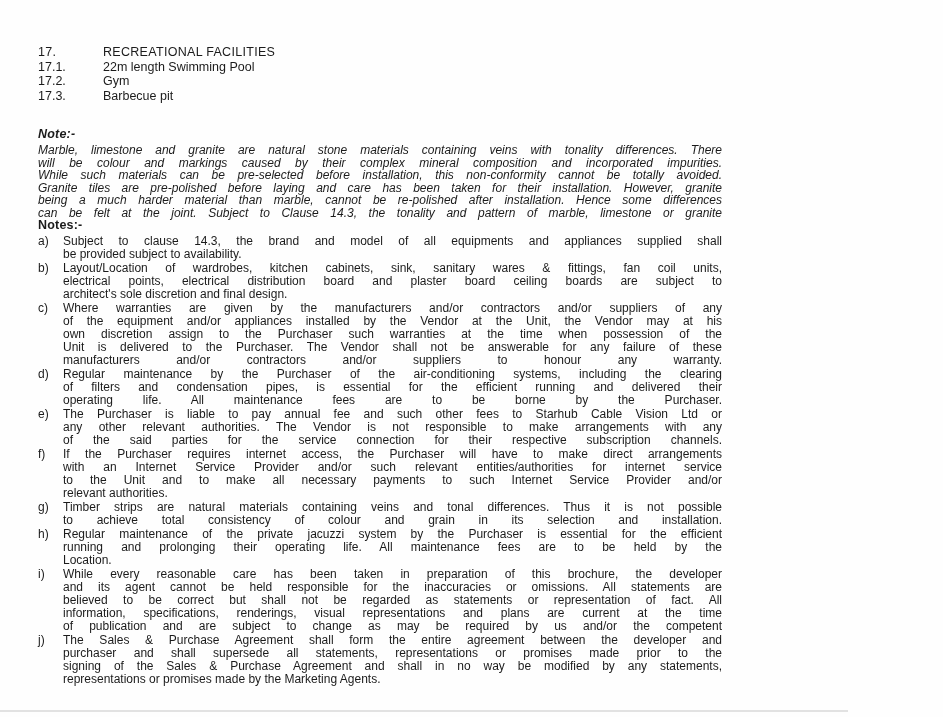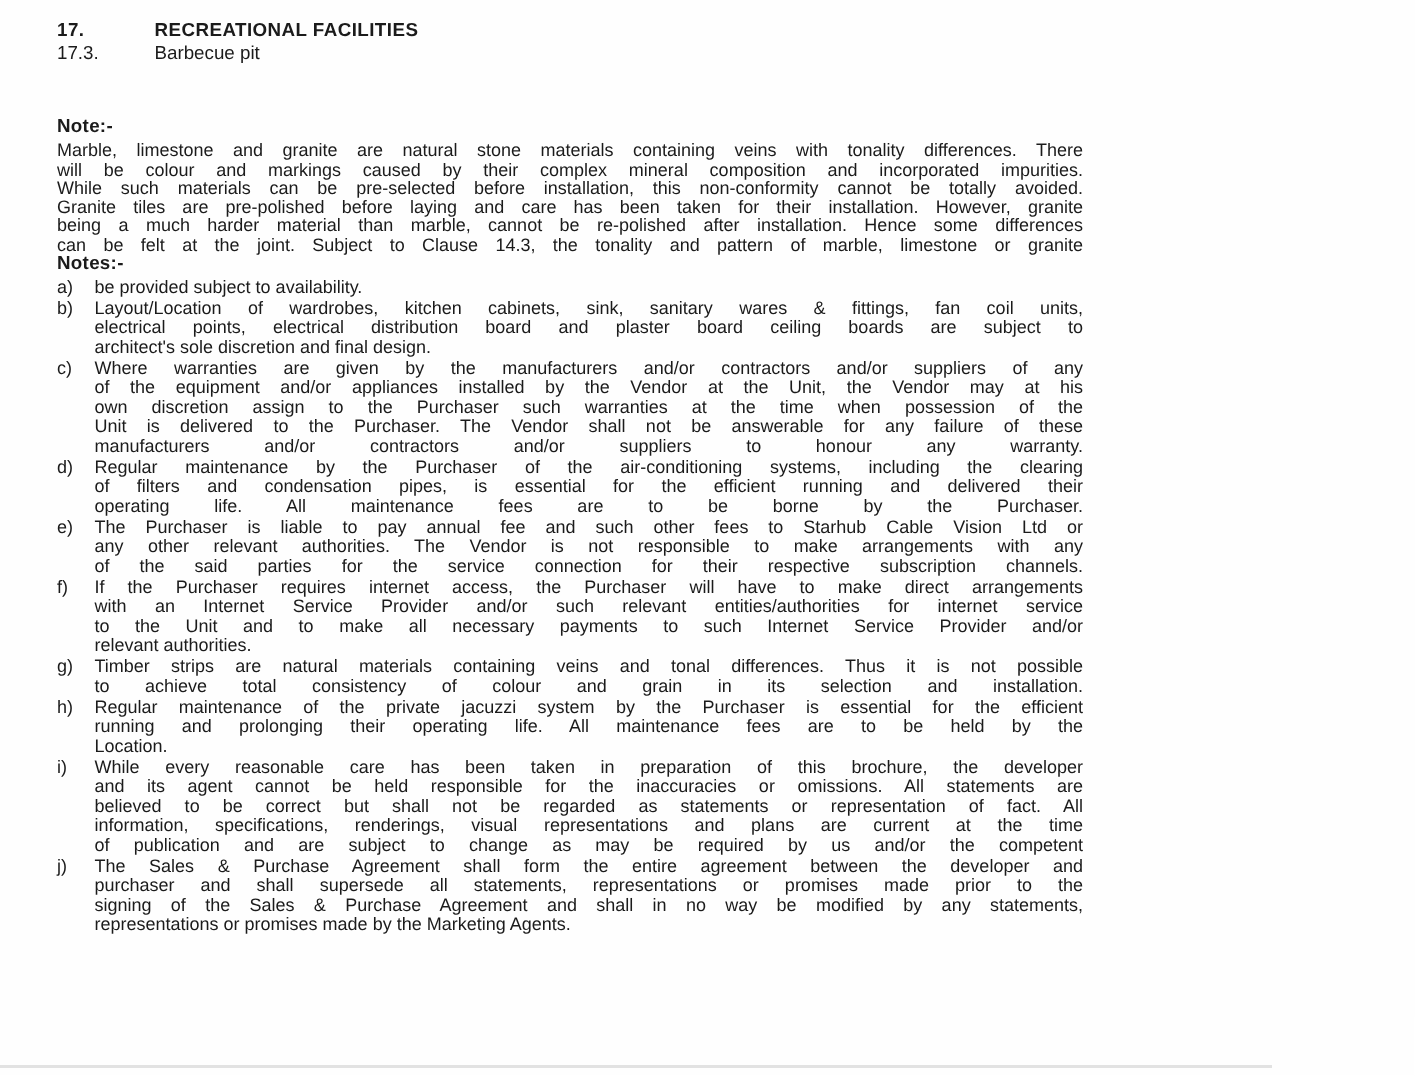--- a/index.html
+++ b/index.html
@@ -15,25 +15,25 @@
     position: relative;
     box-sizing: border-box;
     width: 943px;
     height: 717px;
     padding: 13px 221px 0 38px;
     background: #fefefe;
   }
   
   .s17 .row { display: flex; line-height: 14.6px; font-size: 12.5px; }
   .s17 .num { flex: 0 0 65px; }
-  .s17 .head { font-weight: bold; letter-spacing: 0.3px; }
+  .s17 .head { font-weight: normal; letter-spacing: 0.3px; margin-top: 32px; }
   
   .h { font-weight: bold; font-size: 12.5px; line-height: 13px; margin-bottom: 3px; letter-spacing: 0.2px; }
   
-  .note-block { margin-top: 36px; font-size: 12px; line-height: 12.5px; }
+  .note-block { margin-top: 25px; font-size: 12px; line-height: 12.5px; font-style: italic; }
   .jall {
     white-space: pre-line;
     text-align: justify;
     text-align-last: justify;
   }
   .lastline { white-space: pre-line; }
   
   .notes-block { font-size: 12px; line-height: 13px; }
   .notes-block .h { margin-bottom: 3px; }
   .item { display: flex; margin-bottom: 1px; }
@@ -53,20 +53,28 @@
 <body>
 
 <div class="page">
 
   <div class="s17">
     <div class="row head">
       <span class="num">17.</span>
       <span class="lbl">RECREATIONAL FACILITIES</span>
     </div>
     <div class="row">
+      <span class="num">17.1.</span>
+      <span class="lbl">22m length Swimming Pool</span>
+    </div>
+    <div class="row">
+      <span class="num">17.2.</span>
+      <span class="lbl">Gym</span>
+    </div>
+    <div class="row">
       <span class="num">17.3.</span>
       <span class="lbl">Barbecue pit</span>
     </div>
   </div>
 
   <div class="note-block">
     <div class="h">Note:-</div>
     <div class="jall">Marble, limestone and granite are natural stone materials containing veins with tonality differences. There
 will be colour and markings caused by their complex mineral composition and incorporated impurities.
 While such materials can be pre-selected before installation, this non-conformity cannot be totally avoided.
@@ -74,20 +82,21 @@
 being a much harder material than marble, cannot be re-polished after installation. Hence some differences
 can be felt at the joint. Subject to Clause 14.3, the tonality and pattern of marble, limestone or granite</div>
   </div>
 
   <div class="notes-block">
     <div class="h">Notes:-</div>
 
     <div class="item">
       <span class="marker">a)</span>
       <div class="txt">
+        <div class="jall">Subject to clause 14.3, the brand and model of all equipments and appliances supplied shall</div>
         <div class="lastline">be provided subject to availability.</div>
       </div>
     </div>
 
     <div class="item">
       <span class="marker">b)</span>
       <div class="txt">
         <div class="jall">Layout/Location of wardrobes, kitchen cabinets, sink, sanitary wares &amp; fittings, fan coil units,
 electrical points, electrical distribution board and plaster board ceiling boards are subject to</div>
         <div class="lastline">architect's sole discretion and final design.</div>

